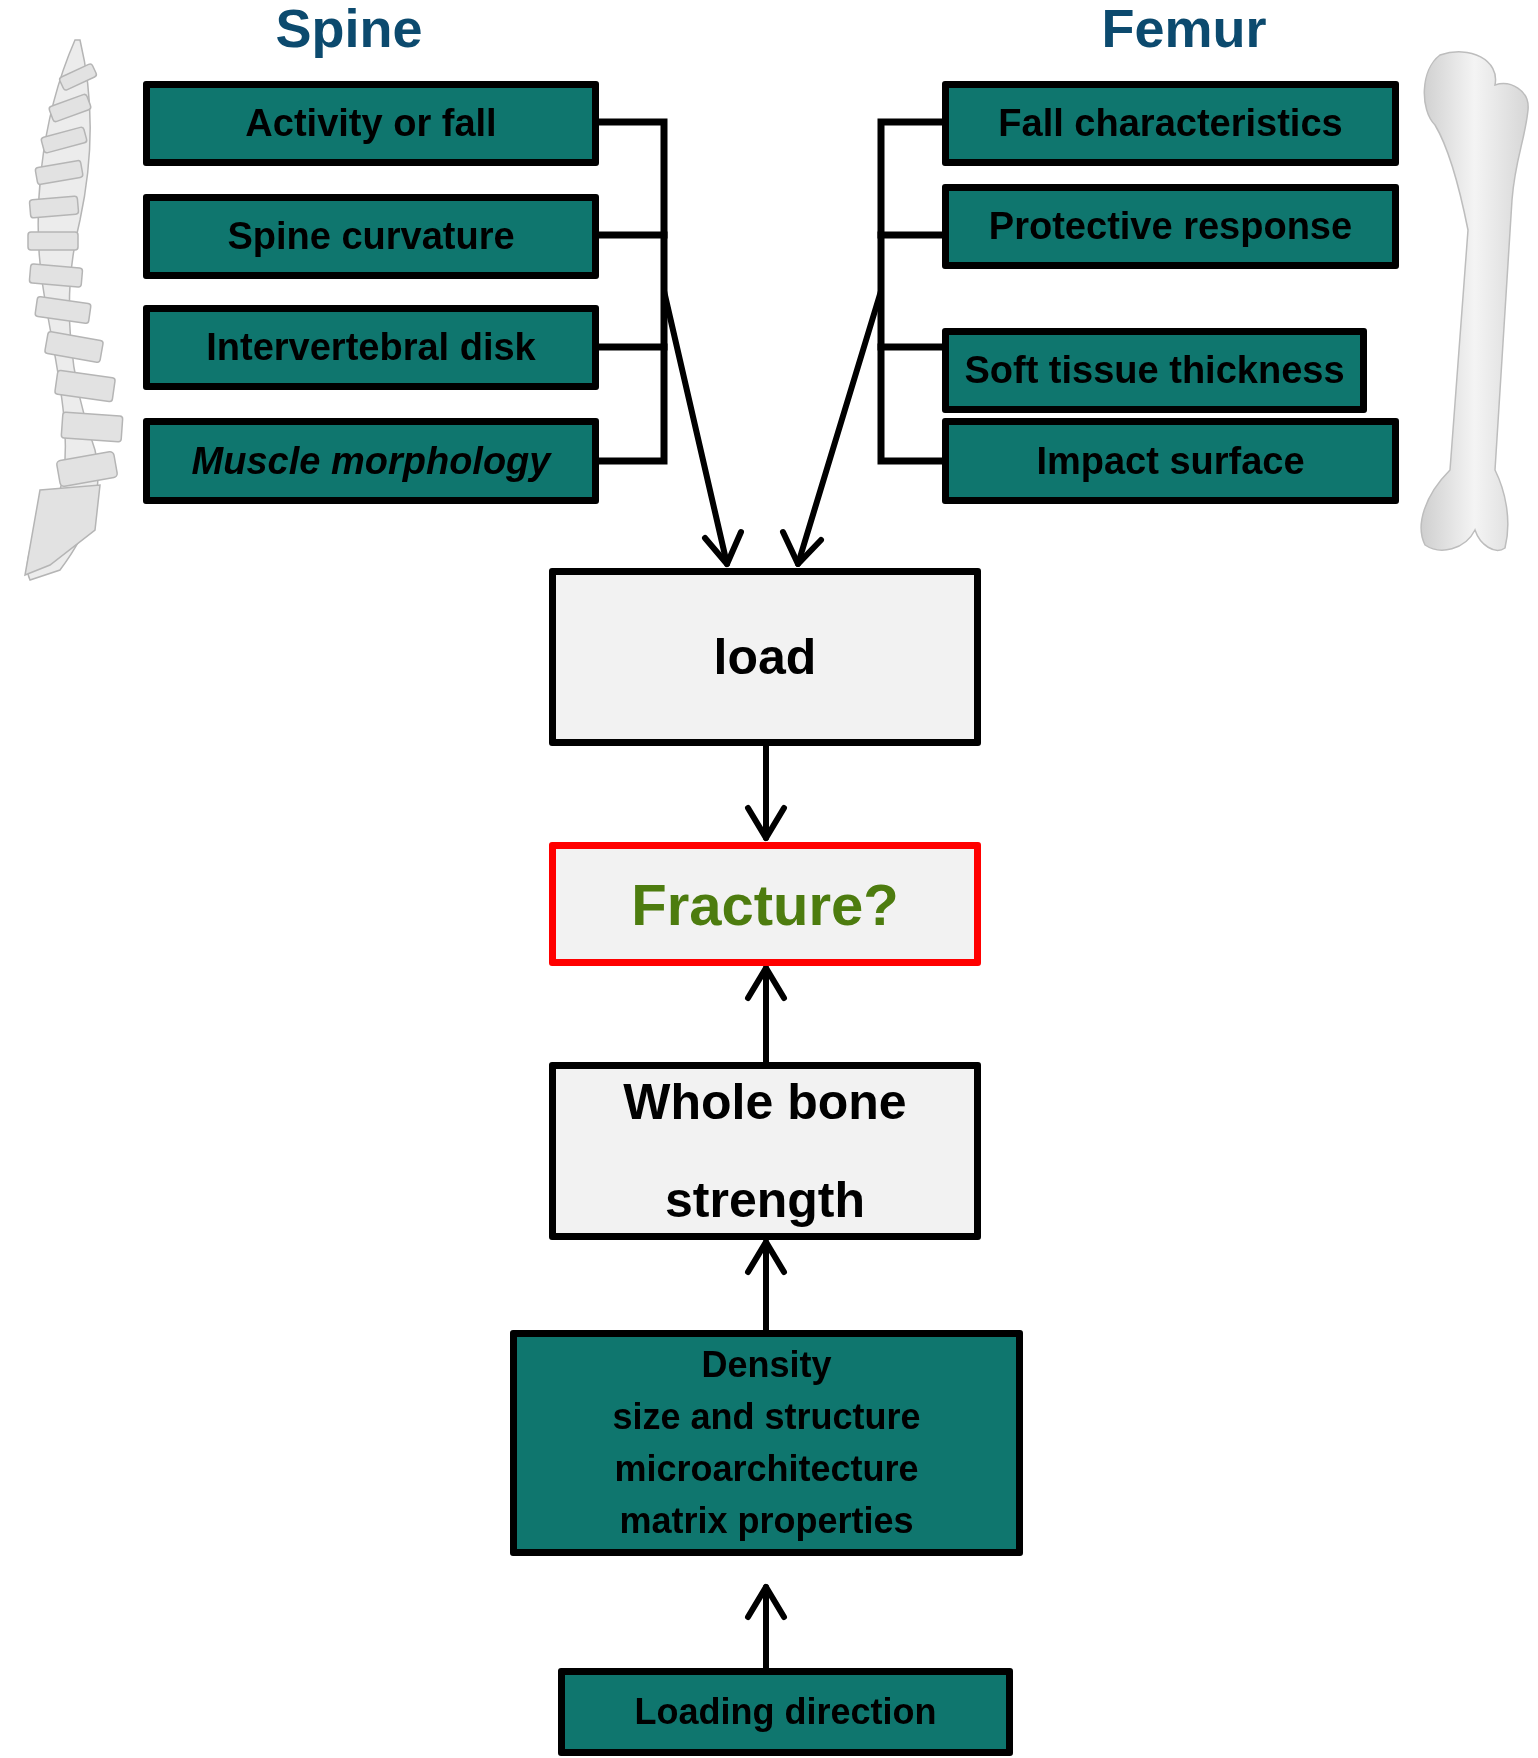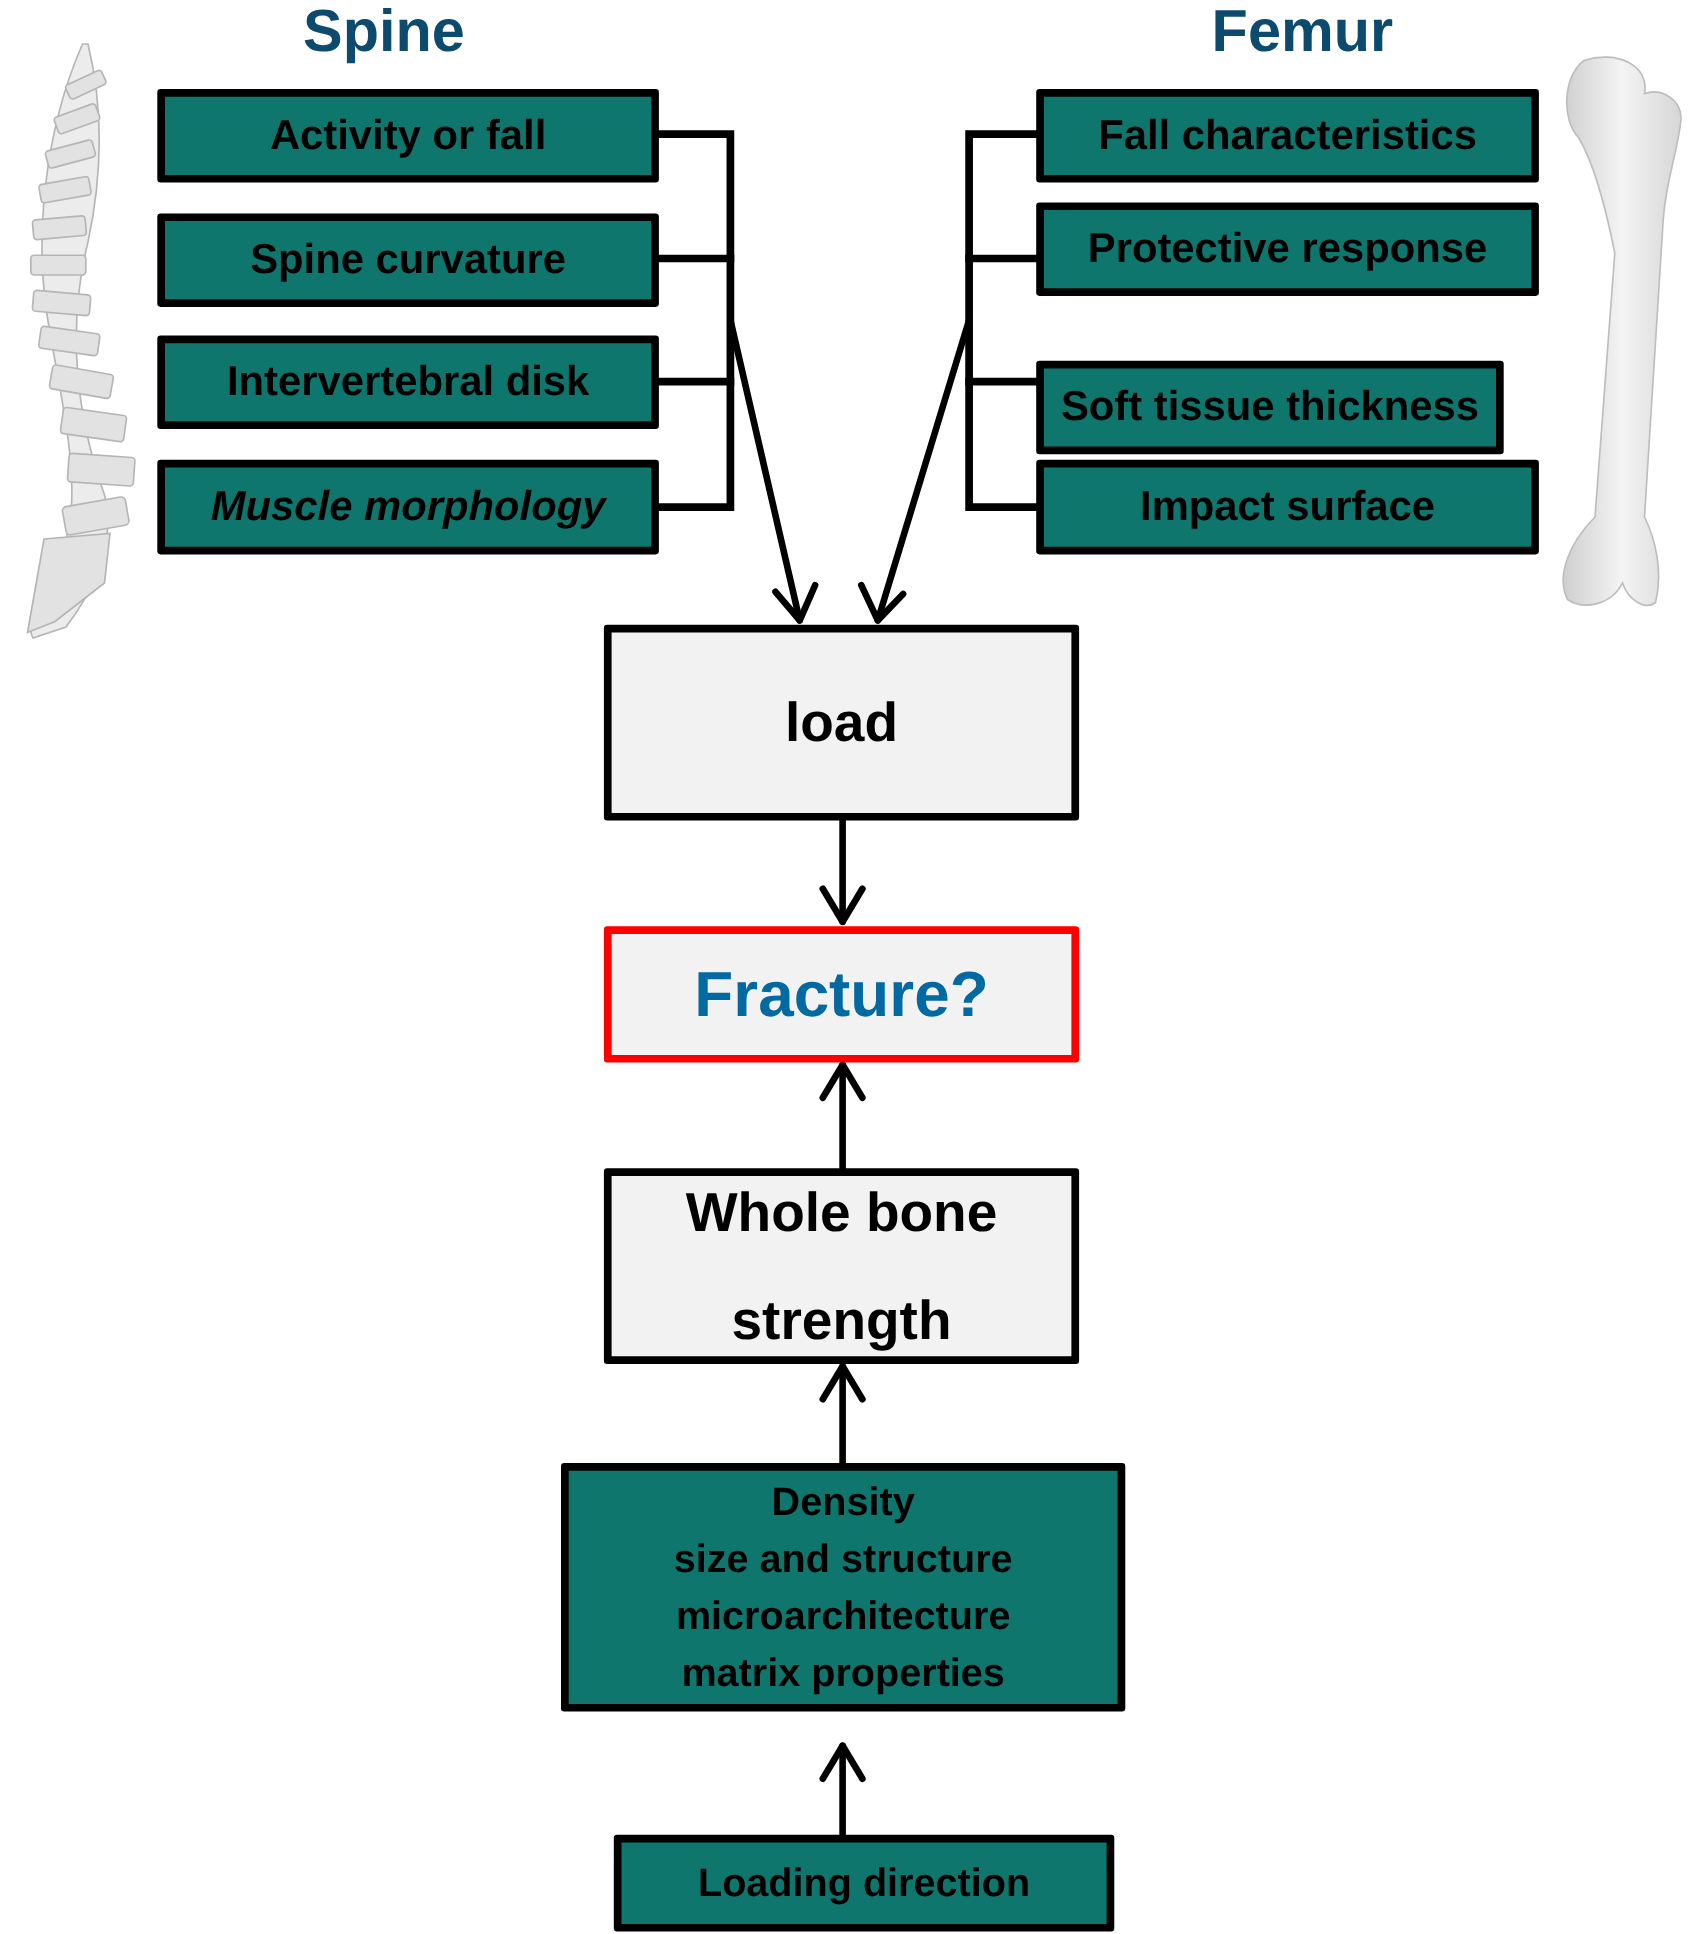--- a/index.html
+++ b/index.html
@@ -2,21 +2,21 @@
 <html><head>
 <meta charset="utf-8">
 <style>
   html, body { margin:0; padding:0; background:#ffffff; }
   body { width:1538px; height:1758px; position:relative; overflow:hidden; font-family:"Liberation Sans", "DejaVu Sans", sans-serif; }
   .title { position:absolute; font-weight:bold; font-size:54px; color:#0c4a6e; text-align:center; width:300px; line-height:56px; }
   .box { position:absolute; box-sizing:border-box; border:7px solid #000; border-radius:3px; background:#0f766e; display:flex; align-items:center; justify-content:center; text-align:center; font-weight:bold; color:#000; }
   .factor { font-size:38px; }
   .gray { background:#f2f2f2; }
   .big { font-size:50px; line-height:66px; }
-  .red { border-color:#ff0000; color:#0369a1; font-size:58px; }
+  .red { border-color:#ff0000; color:#4d7c0f; font-size:58px; }
   .density { font-size:36px; line-height:52px; }
   .loading { font-size:36px; }
   svg.lines { position:absolute; left:0; top:0; }
 </style>
 </head>
 <body>
 
 <svg class="lines" width="1538" height="1758">
   <defs>
     <linearGradient id="boneGrad" x1="0" x2="1">

